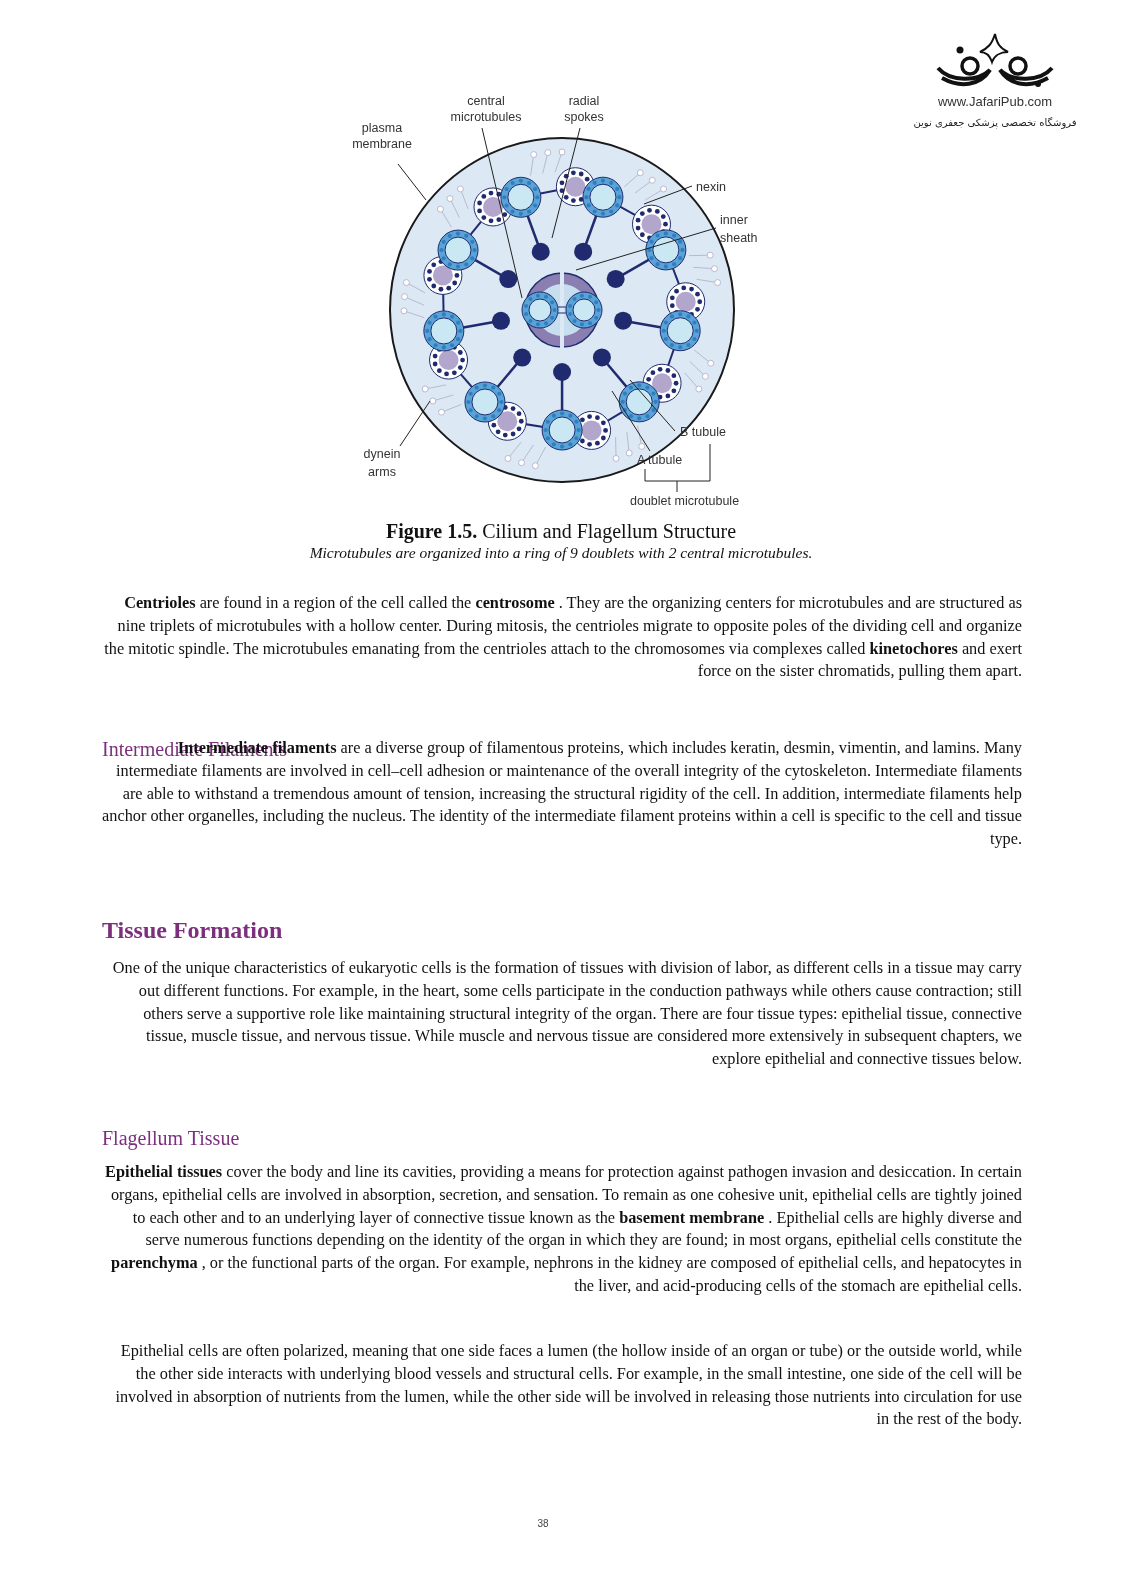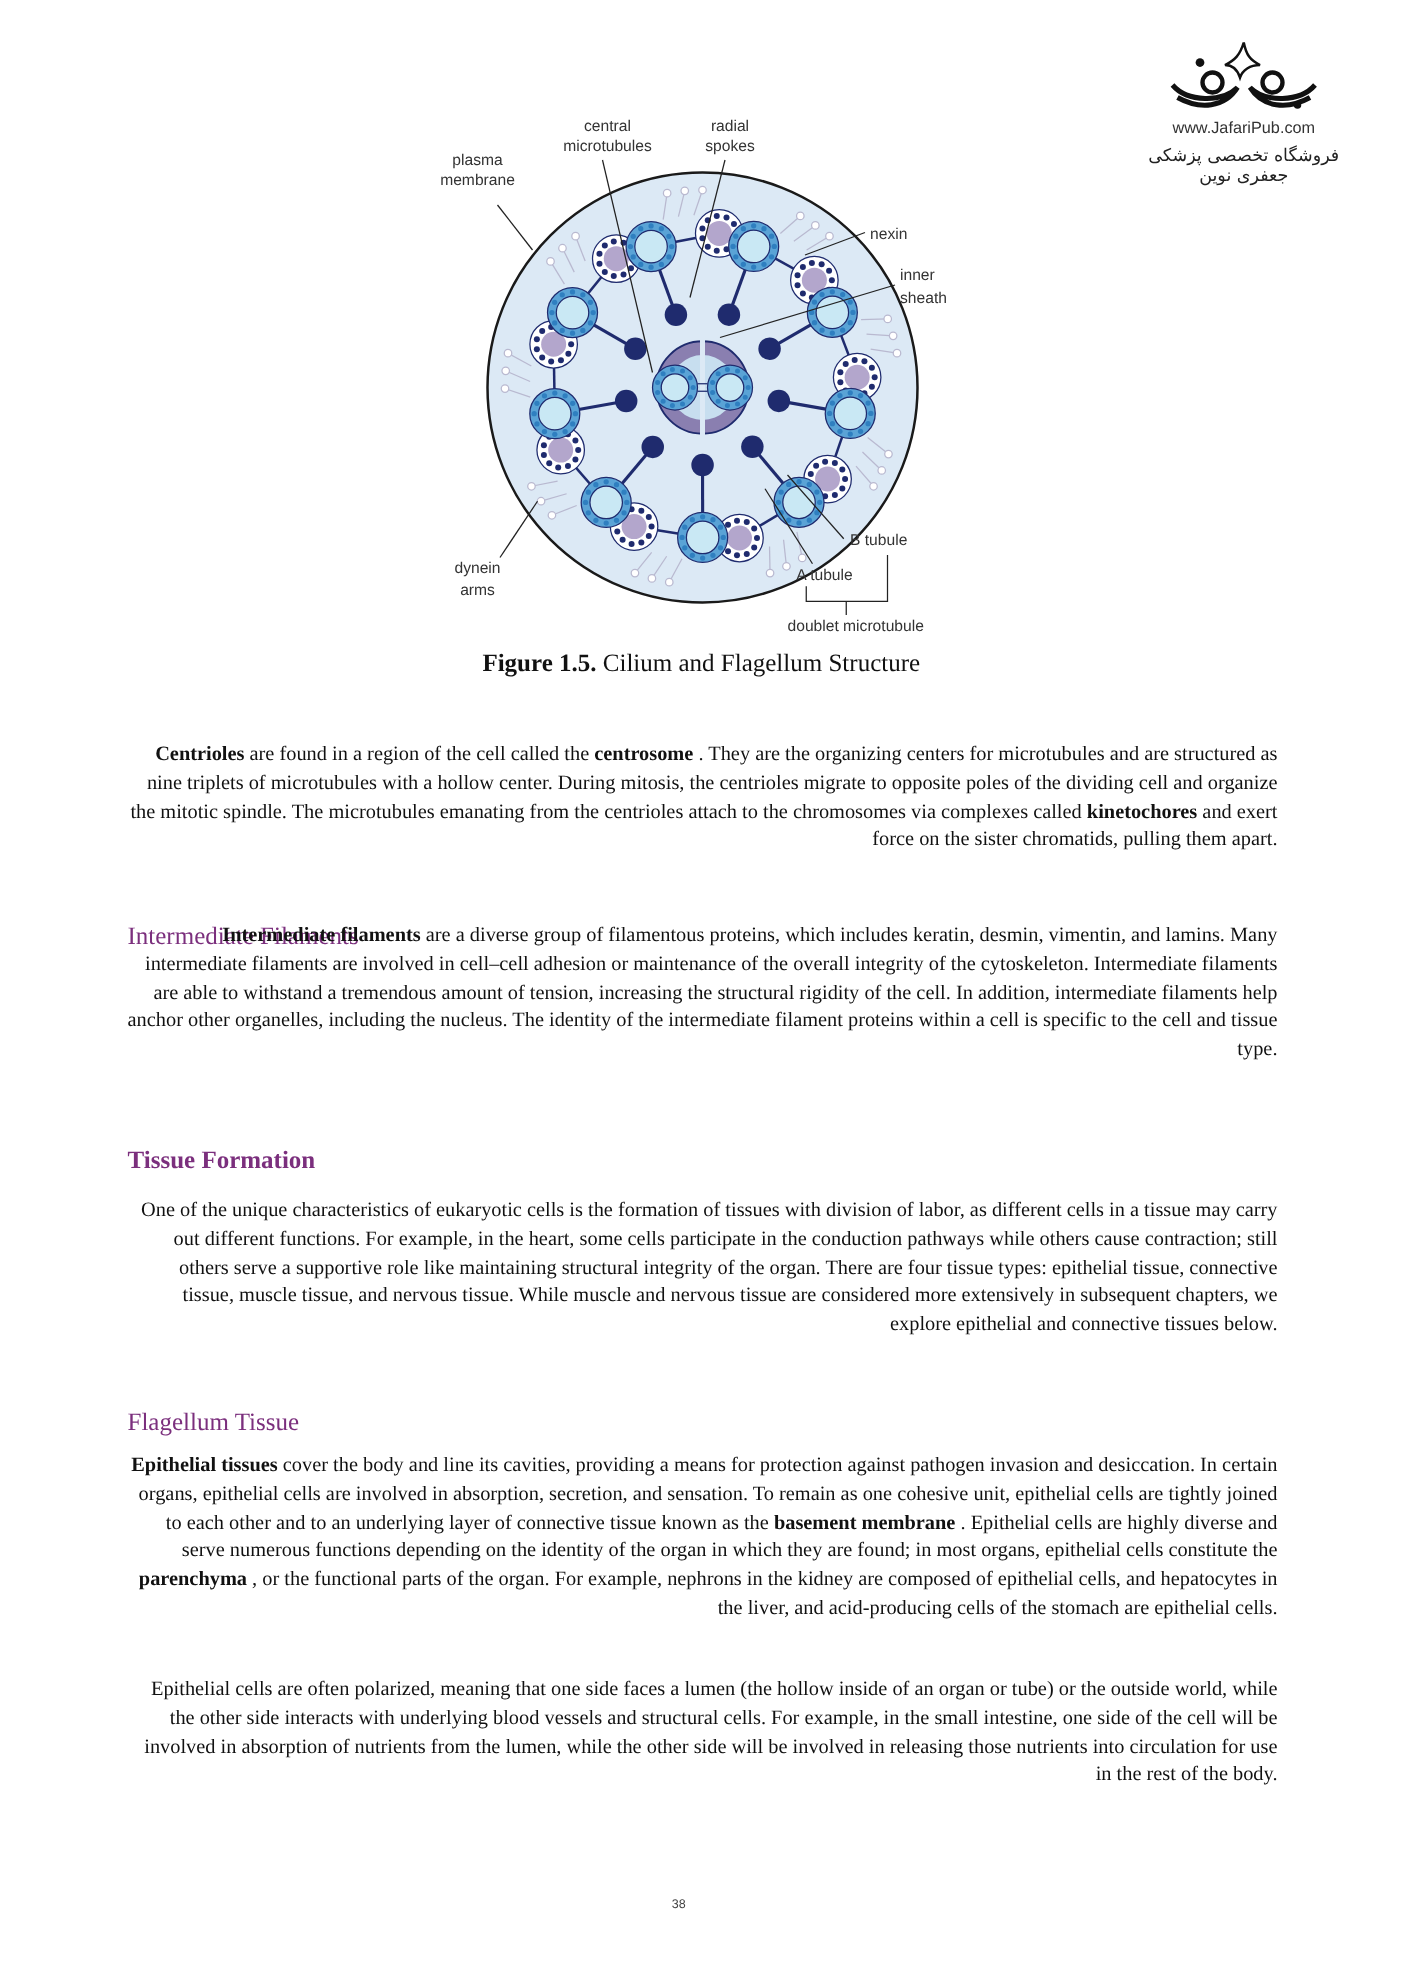--- a/index.html
+++ b/index.html
@@ -1,32 +1,32 @@
 <!DOCTYPE html>
 <html><head>
 <meta charset="utf-8">
 <style>
   html, body { margin: 0; padding: 0; background: #ffffff; }
   body { width: 1122px; height: 1587px; position: relative; overflow: hidden;
          font-family: "Liberation Serif", "DejaVu Serif", serif; color: #111; }
   .logo { position: absolute; left: 900px; top: 30px; width: 190px; text-align: center; }
   .logo svg { display: block; margin: 0 auto; }
   .logo .url { font-family: "Liberation Sans", "DejaVu Sans", sans-serif; font-size: 13px; color: #333; margin-top: 2px; }
-  .logo .fa { font-family: "DejaVu Sans", sans-serif; font-size: 14px; color: #222; margin-top: 8px; direction: rtl; }
+  .logo .fa { font-family: "DejaVu Sans", sans-serif; font-size: 10px; color: #222; margin-top: 8px; direction: rtl; }
   .figure { position: absolute; left: 340px; top: 88px; width: 440px; height: 430px; }
   .figure svg text { font-family: "Liberation Sans", "DejaVu Sans", sans-serif; font-size: 12.5px; fill: #333; }
   .caption { position: absolute; left: 0; width: 1122px; text-align: center; top: 520px; }
   .caption .t { font-size: 20px; }
   .caption .t b { font-weight: bold; }
   .caption .s { font-size: 15.5px; font-style: italic; margin-top: 1px; }
   .text { position: absolute; left: 102px; width: 920px; font-size: 16.3px; line-height: 22.8px; text-align: right; }
   .text b { font-weight: bold; }
   h2, h3 { margin: 0; color: #7b2f7d; font-weight: normal; position: absolute; left: 102px; }
   h3 { font-size: 20px; }
-  h2 { font-size: 20px; font-weight: bold; }
+  h2 { font-size: 24px; font-weight: bold; }
   .pagenum { position: absolute; top: 1518px; left: 0; width: 1086px; text-align: center;
              font-family: "Liberation Sans", "DejaVu Sans", sans-serif; font-size: 10px; color: #444; }
 </style>
 </head>
 <body>
 
 <div class="logo">
   <svg width="130" height="62" viewBox="0 0 130 62">
     <path d="M65 4 C62 14 58 18 50 22 C56 22 60 26 62 32 C64 26 70 22 78 22 C70 18 67 14 65 4 Z" fill="none" stroke="#111" stroke-width="2"></path>
     <path d="M8 38 C20 52 48 52 60 40 C50 56 30 58 12 48" fill="none" stroke="#111" stroke-width="4"></path>
@@ -424,20 +424,21 @@
     <text x="380" y="136" text-anchor="start"><tspan x="380">inner</tspan><tspan x="380" dy="18">sheath</tspan></text>
     <text x="42" y="370" text-anchor="middle"><tspan x="42">dynein</tspan><tspan x="42" dy="18">arms</tspan></text>
     <text x="340" y="348">B tubule</text>
     <text x="297" y="376">A tubule</text>
     <text x="290" y="417">doublet microtubule</text>
   </svg>
 </div>
 
 <div class="caption">
   <div class="t"><b>Figure 1.5.</b> <span>Cilium and Flagellum Structure</span></div>
+  <div class="s">Microtubules are organized into a ring of 9 doublets with 2 central microtubules.</div>
 </div>
 
 <div class="text" style="top:592px">
   <b>Centrioles</b><span> are found in a region of the cell called the </span><b>centrosome</b><span> . They are the organizing centers for microtubules and are structured as nine triplets of microtubules with a hollow center. During mitosis, the centrioles migrate to opposite poles of the dividing cell and organize the mitotic spindle. The microtubules emanating from the centrioles attach to the chromosomes via complexes called </span><b>kinetochores</b><span> and exert force on the sister chromatids, pulling them apart.</span>
 </div>
 
 <h3 style="top:738px">Intermediate Filaments</h3>
 <div class="text" style="top:737px">
   <b>Intermediate filaments</b><span> are a diverse group of filamentous proteins, which includes keratin, desmin, vimentin, and lamins. Many intermediate filaments are involved in cell–cell adhesion or maintenance of the overall integrity of the cytoskeleton. Intermediate filaments are able to withstand a tremendous amount of tension, increasing the structural rigidity of the cell. In addition, intermediate filaments help anchor other organelles, including the nucleus. The identity of the intermediate filament proteins within a cell is specific to the cell and tissue type.</span>
 </div>

